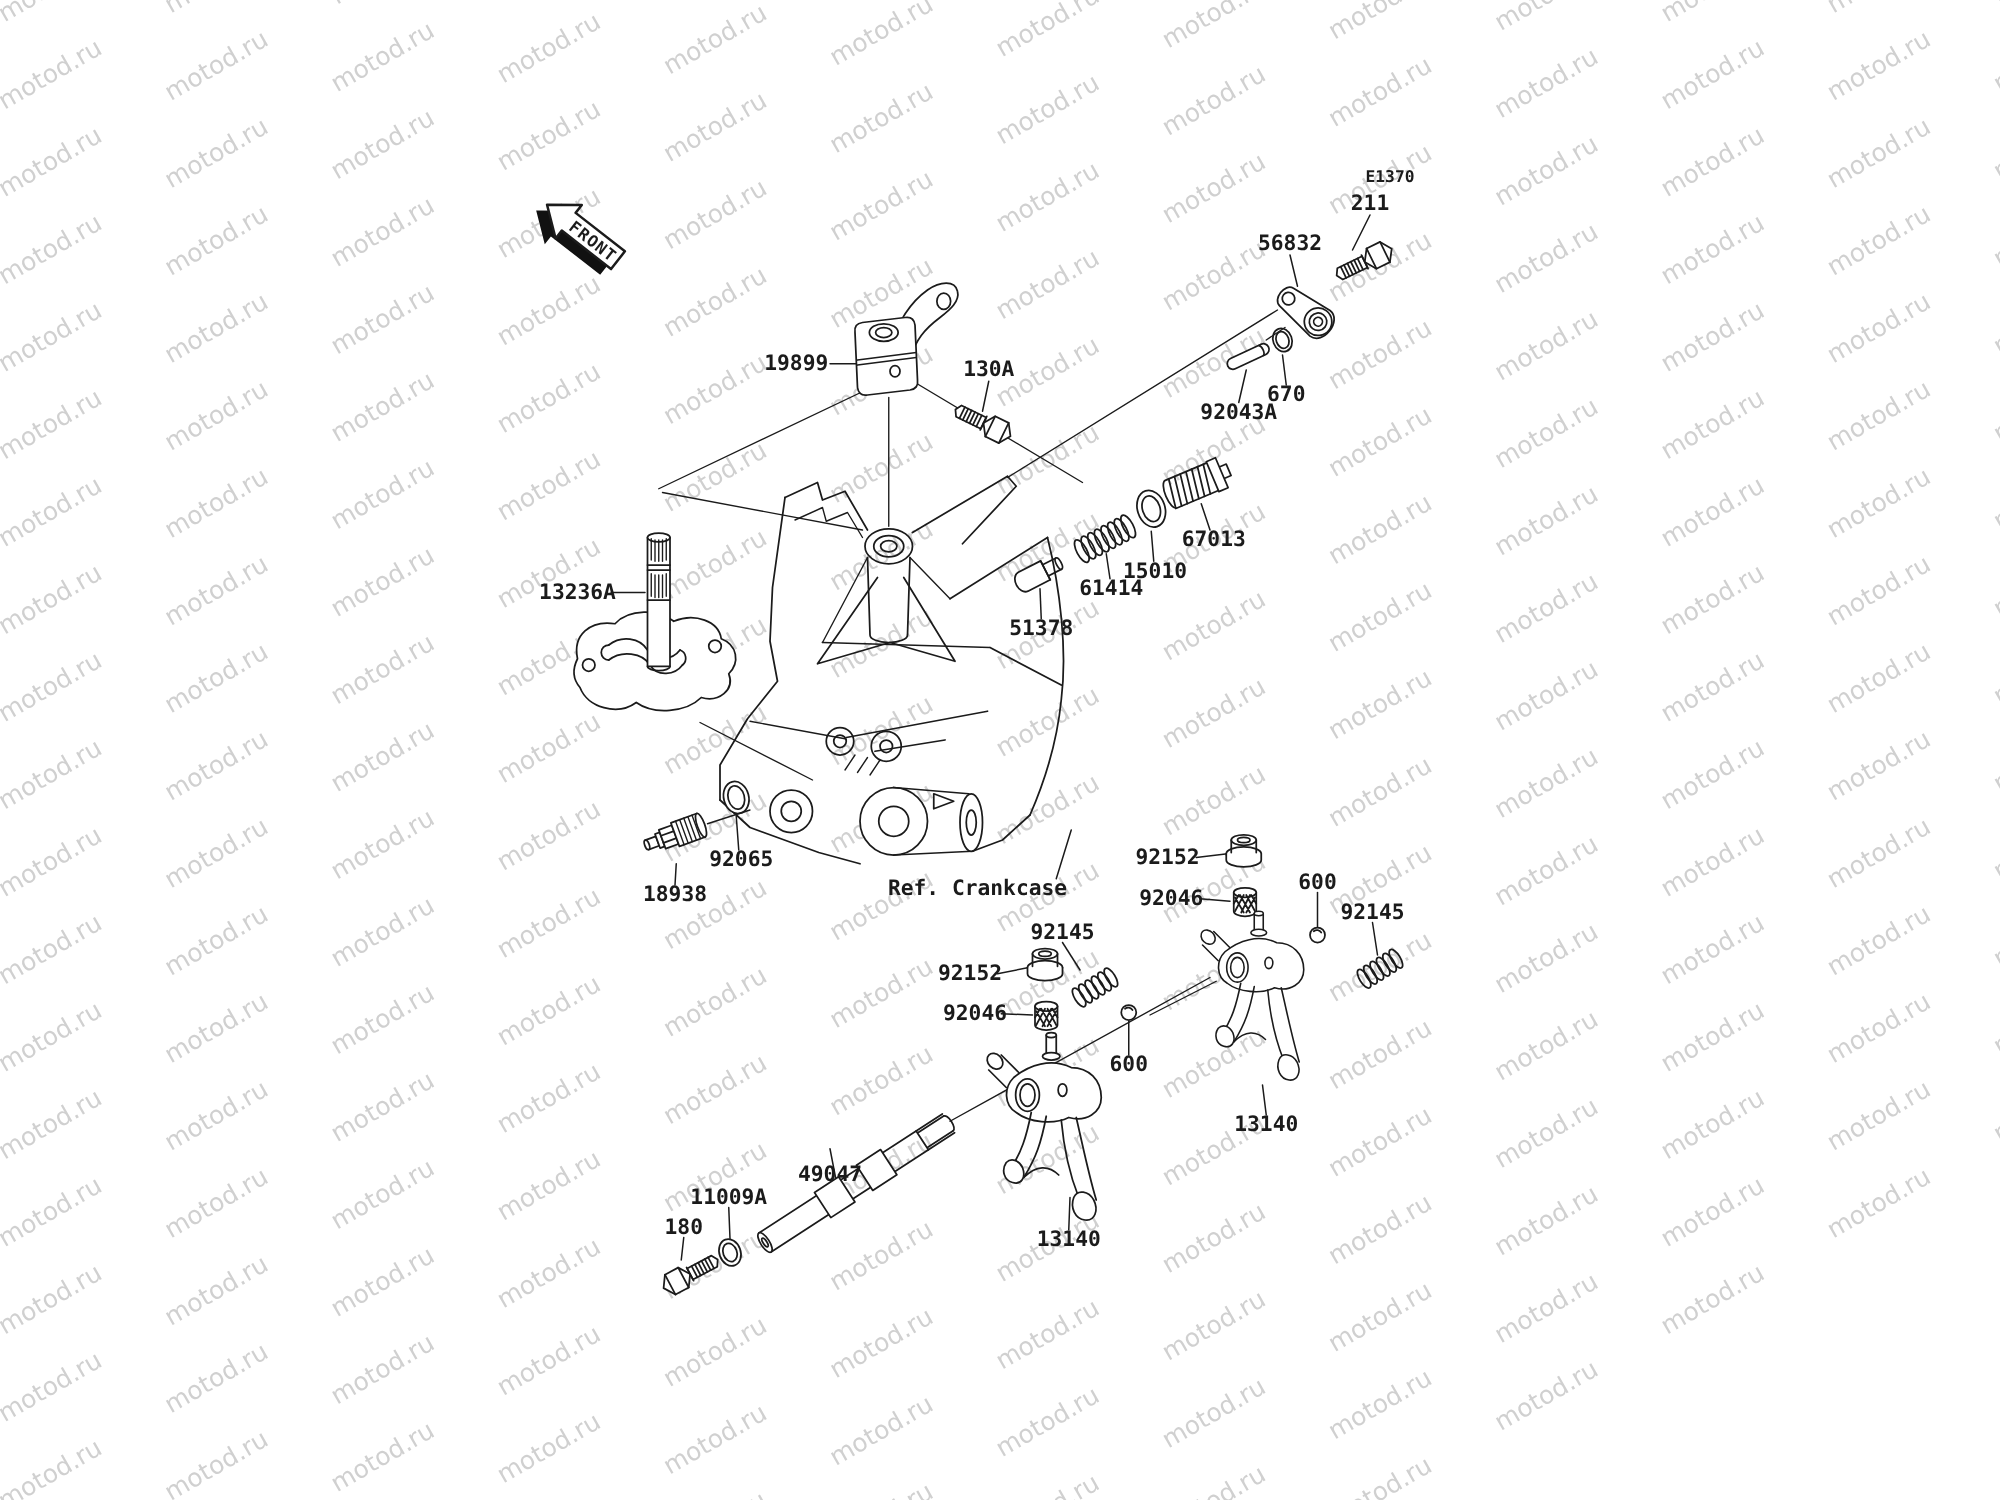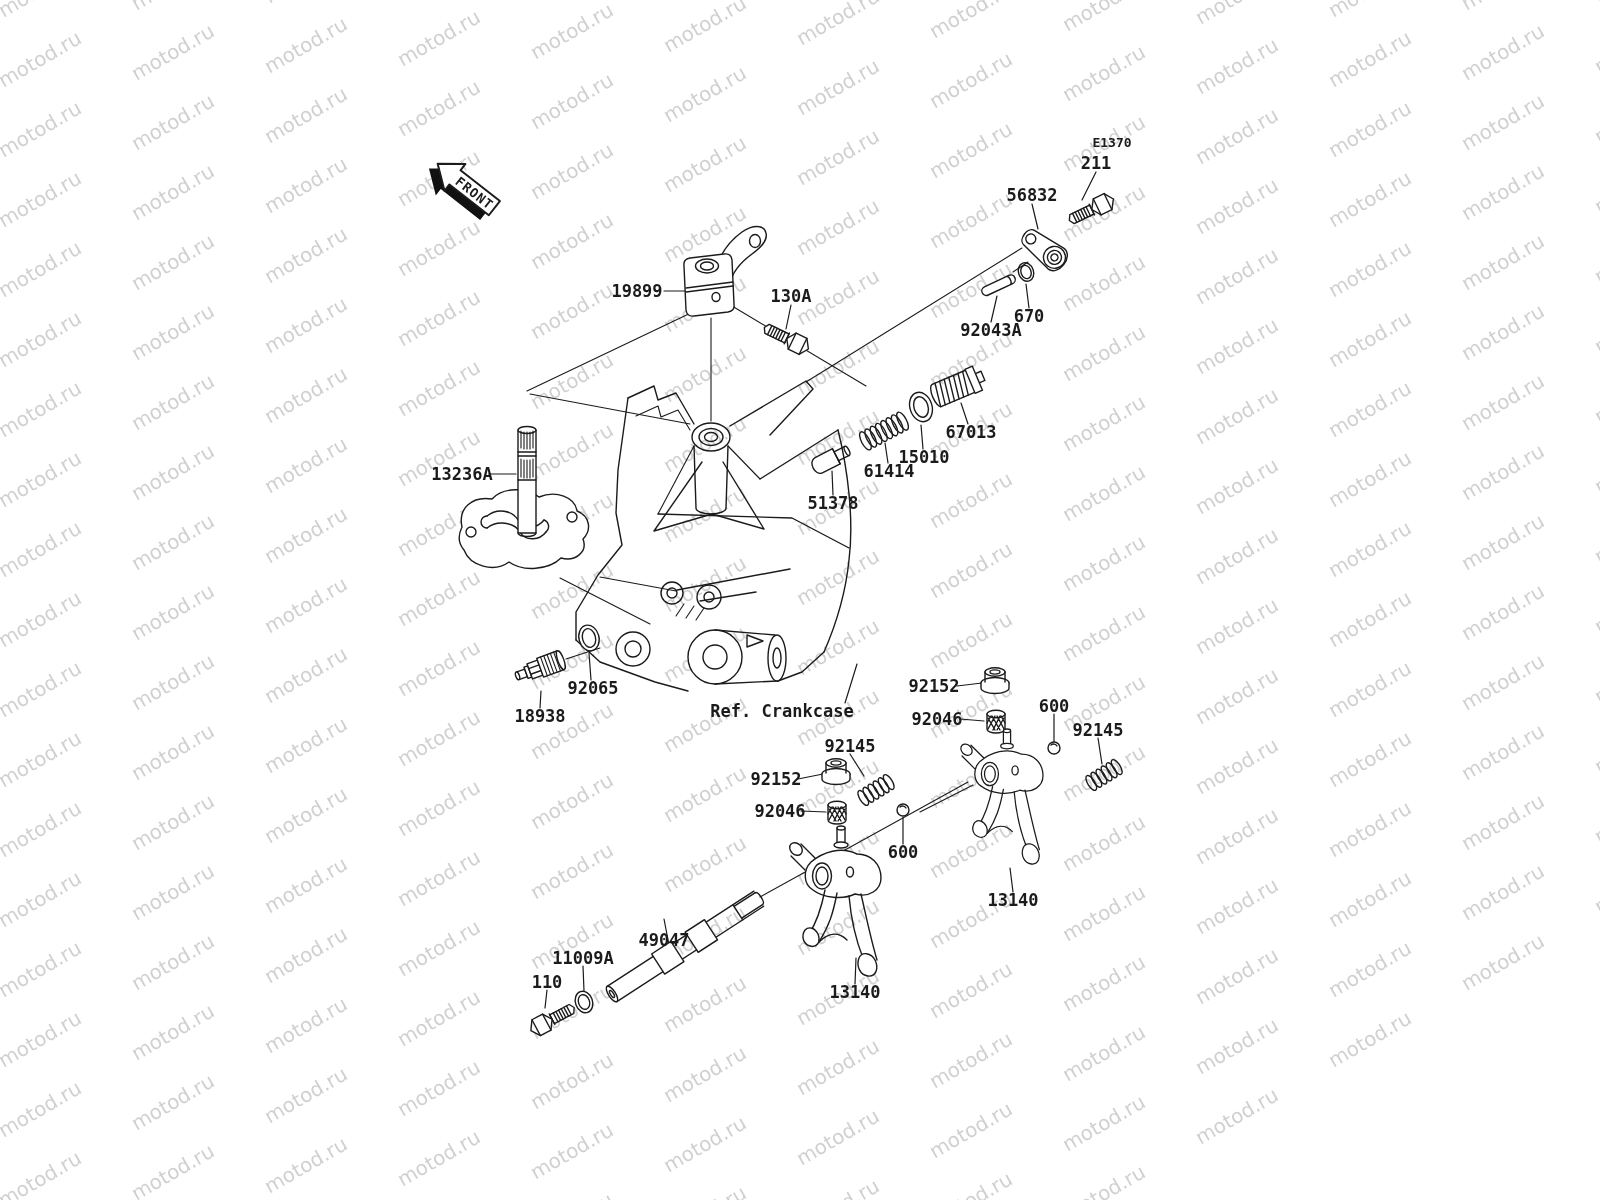--- a/index.html
+++ b/index.html
@@ -524,16 +524,16 @@
       <div class="part-label" style="left: 937px; top: 719px;">92046</div>
       <div class="part-label" style="left: 1054px; top: 706px;">600</div>
       <div class="part-label" style="left: 1098px; top: 730px;">92145</div>
       <div class="part-label" style="left: 850px; top: 746px;">92145</div>
       <div class="part-label" style="left: 776px; top: 779px;">92152</div>
       <div class="part-label" style="left: 780px; top: 811px;">92046</div>
       <div class="part-label" style="left: 903px; top: 852px;">600</div>
       <div class="part-label" style="left: 1013px; top: 900px;">13140</div>
       <div class="part-label" style="left: 664px; top: 940px;">49047</div>
       <div class="part-label" style="left: 583px; top: 958px;">11009A</div>
-      <div class="part-label" style="left: 547px; top: 982px;">110</div>
+      <div class="part-label" style="left: 547px; top: 982px;">180</div>
       <div class="part-label" style="left: 855px; top: 992px;">13140</div>
     </div>
 </div>
 
 </body></html>

